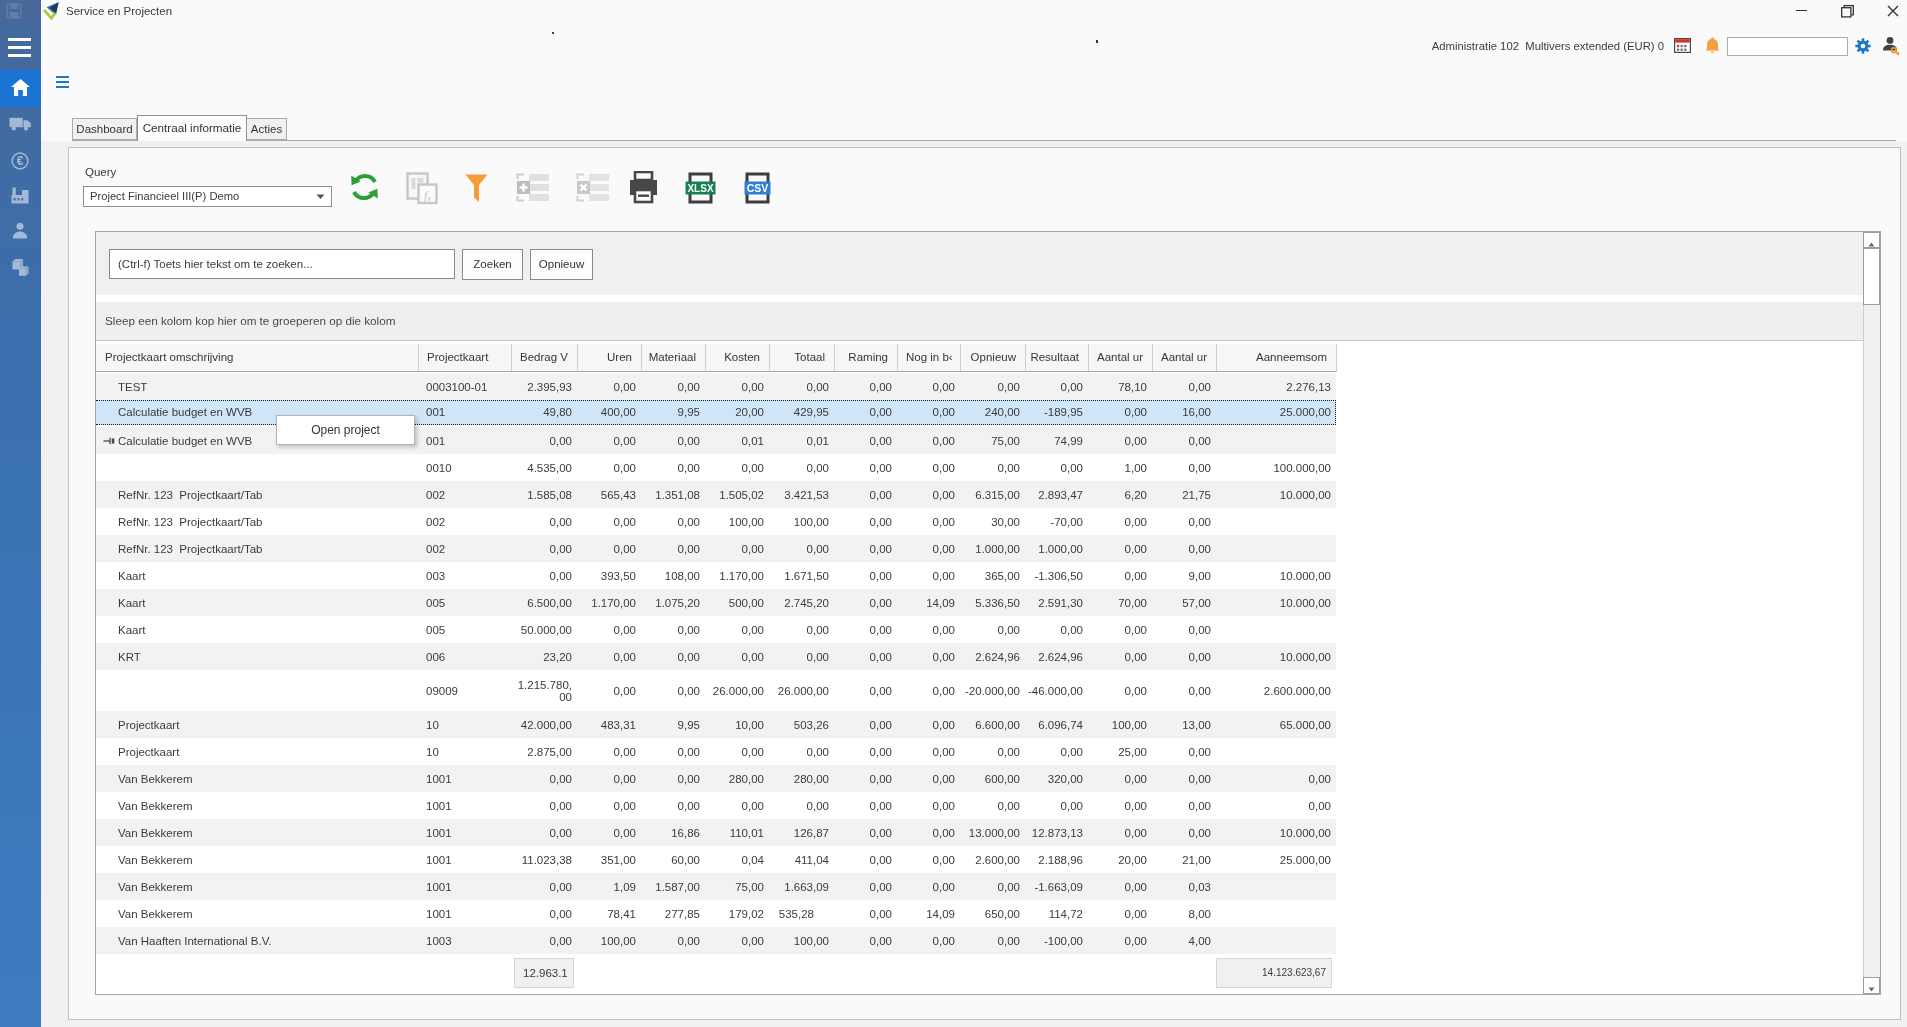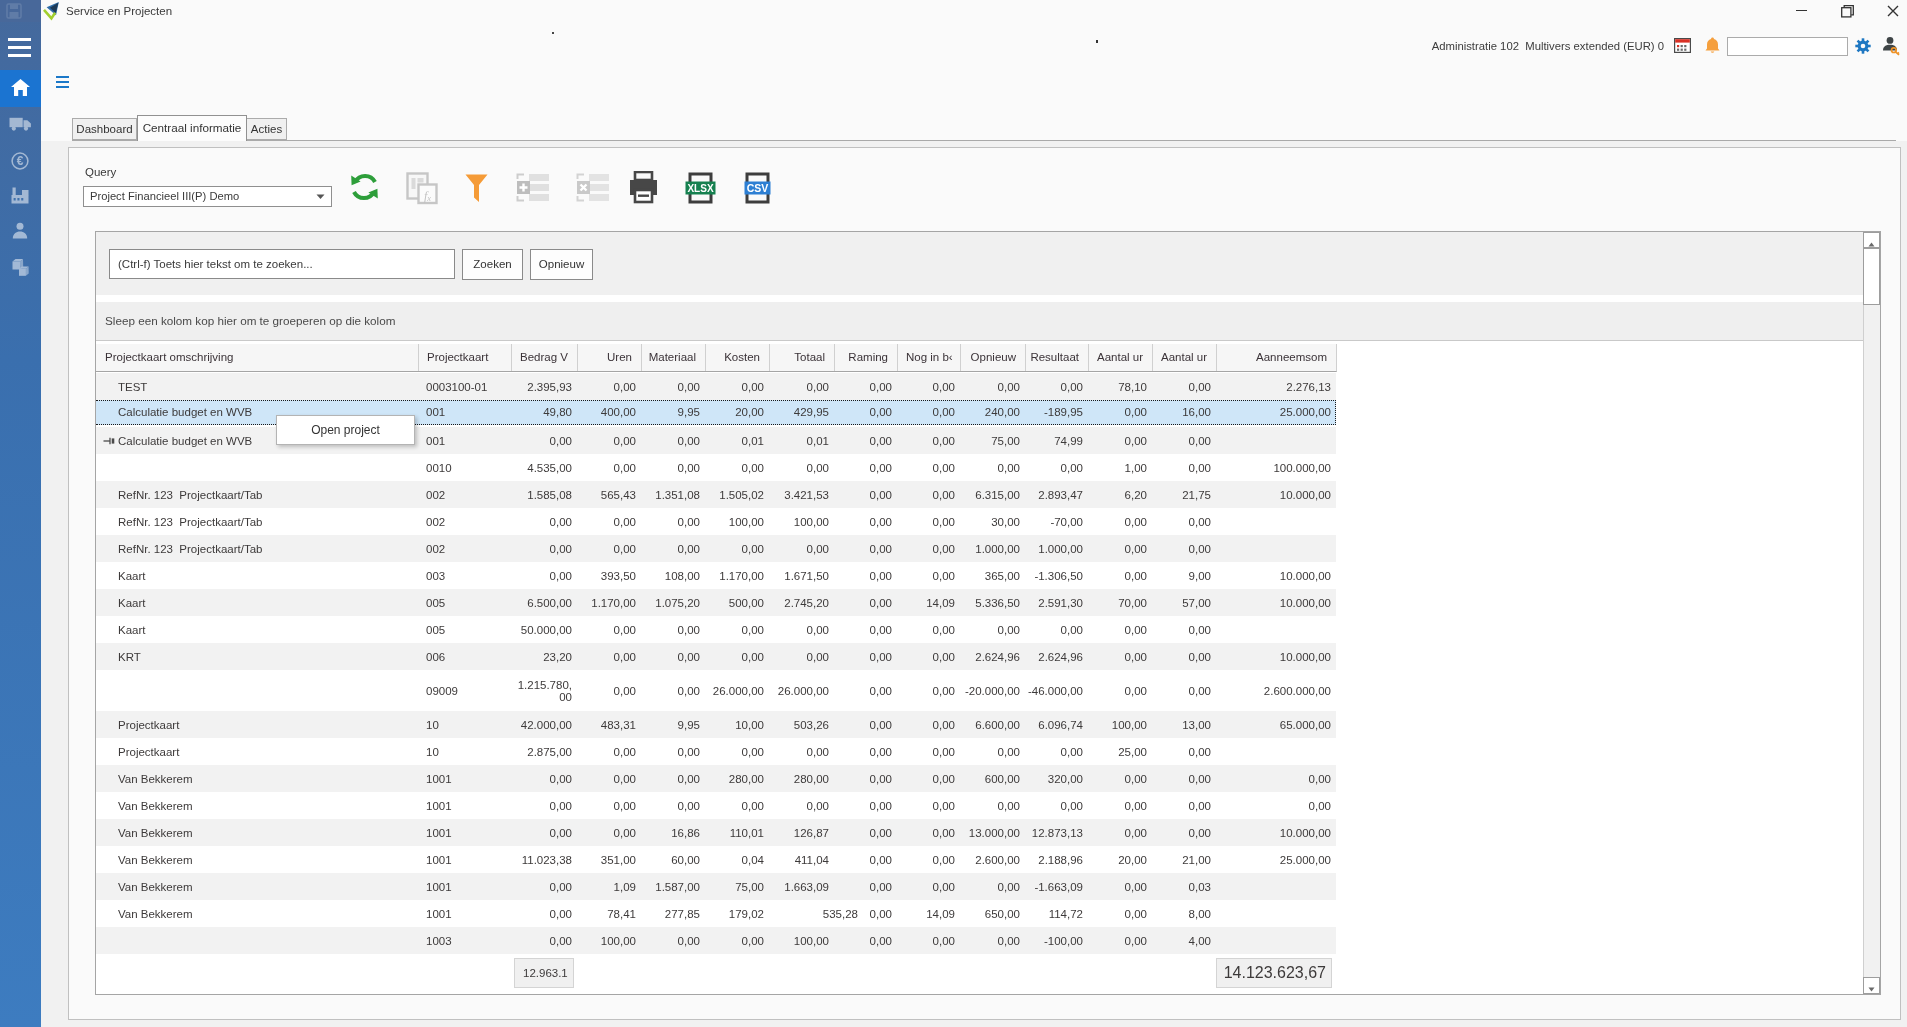--- a/index.html
+++ b/index.html
@@ -625,50 +625,53 @@
       <div class="c d" style="left:0px;width:322px">
         <span style="padding-left:22px">Van Bekkerem</span>
       </div>
       <div class="c d" style="left:322px;width:93px">
         <span style="padding-left:8px">1001</span>
       </div>
       <div class="c n" style="left:415px;width:66px">0,00</div>
       <div class="c n" style="left:481px;width:64px">78,41</div>
       <div class="c n" style="left:545px;width:64px">277,85</div>
       <div class="c n" style="left:609px;width:64px">179,02</div>
-      <div class="c n" style="left:702px;width:65px">535,28</div>
+      <div class="c n" style="left:658px;width:65px">535,28</div>
       <div class="c n" style="left:738px;width:63px">0,00</div>
       <div class="c n" style="left:801px;width:63px">14,09</div>
       <div class="c n" style="left:864px;width:65px">650,00</div>
       <div class="c n" style="left:929px;width:63px">114,72</div>
       <div class="c n" style="left:992px;width:64px">0,00</div>
       <div class="c n" style="left:1056px;width:64px">8,00</div>
       <div class="c n" style="left:1120px;width:120px"></div>
     </div>
     <div class="row" style="top:554px;height:27px;background:#f2f2f2;">
+      <div class="c d" style="left:0px;width:322px">
+        <span style="padding-left:22px">Van Haaften International B.V.</span>
+      </div>
       <div class="c d" style="left:322px;width:93px">
         <span style="padding-left:8px">1003</span>
       </div>
       <div class="c n" style="left:415px;width:66px">0,00</div>
       <div class="c n" style="left:481px;width:64px">100,00</div>
       <div class="c n" style="left:545px;width:64px">0,00</div>
       <div class="c n" style="left:609px;width:64px">0,00</div>
       <div class="c n" style="left:673px;width:65px">100,00</div>
       <div class="c n" style="left:738px;width:63px">0,00</div>
       <div class="c n" style="left:801px;width:63px">0,00</div>
       <div class="c n" style="left:864px;width:65px">0,00</div>
       <div class="c n" style="left:929px;width:63px">-100,00</div>
       <div class="c n" style="left:992px;width:64px">0,00</div>
       <div class="c n" style="left:1056px;width:64px">4,00</div>
       <div class="c n" style="left:1120px;width:120px"></div>
     </div>
 </div>
 
 <div class="abs" style="left:514px;top:958px;width:60px;height:30px;background:#f0f0f0;border:1px solid #d4d4d4;font-size:11.5px;color:#3d3a3a;line-height:28px"><span style="padding-left:8px">12.963.1</span></div>
-<div class="abs" style="left:1216px;top:958px;width:116px;height:30px;background:#f0f0f0;border:1px solid #d4d4d4;font-size:16px;color:#3d3a3a;line-height:28px;text-align:right"><span style="padding-right:5px">14.123.623,67</span></div>
+<div class="abs" style="left:1216px;top:958px;width:116px;height:30px;background:#f0f0f0;border:1px solid #d4d4d4;font-size:10px;color:#3d3a3a;line-height:28px;text-align:right"><span style="padding-right:5px">14.123.623,67</span></div>
 
 <div class="abs" style="left:1863px;top:232px;width:17px;height:762px;background:#f1f1f1;border-left:1px solid #cfcfcf"></div>
 <div class="abs" style="left:1863px;top:232px;width:17px;height:16px;background:#fff;border:1px solid #9d9d9d;text-align:center">
   <svg width="7" height="5" viewBox="0 0 7 5" style="margin-top:5px">
       <path d="M0.5 4.5 L3.5 0.5 L6.5 4.5 Z" fill="#6a6a6a"></path>
     </svg></div>
 <div class="abs" style="left:1863px;top:248px;width:17px;height:57px;background:#fff;border:1px solid #9d9d9d"></div>
 <div class="abs" style="left:1863px;top:977px;width:17px;height:17px;background:#fff;border:1px solid #9d9d9d;text-align:center">
   <svg width="7" height="5" viewBox="0 0 7 5" style="margin-top:6px">
       <path d="M0.5 0.5 L3.5 4.5 L6.5 0.5 Z" fill="#6a6a6a"></path>

